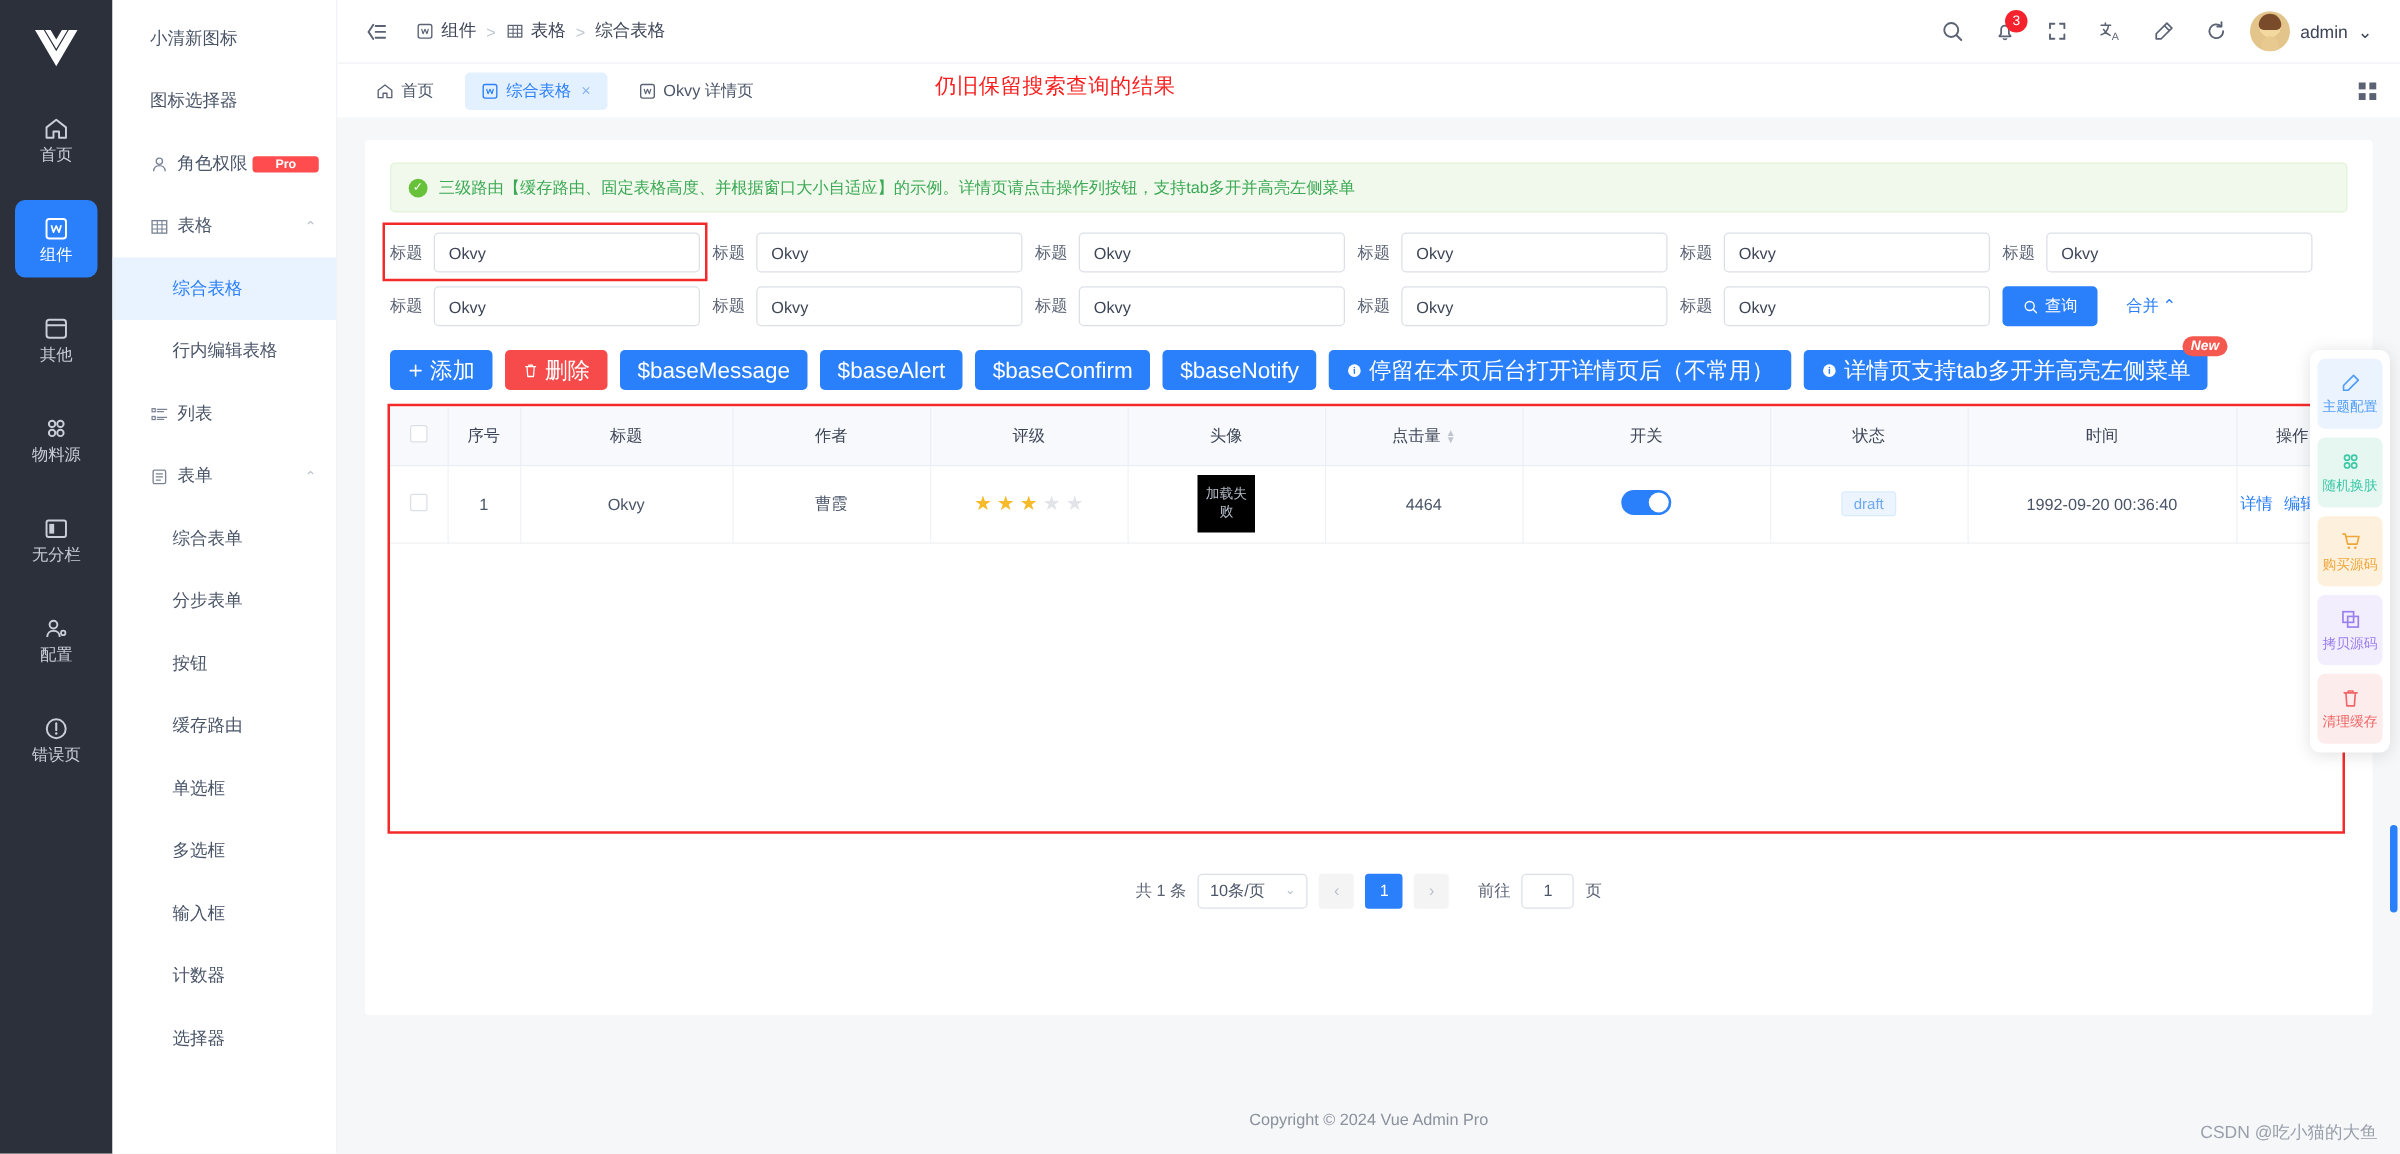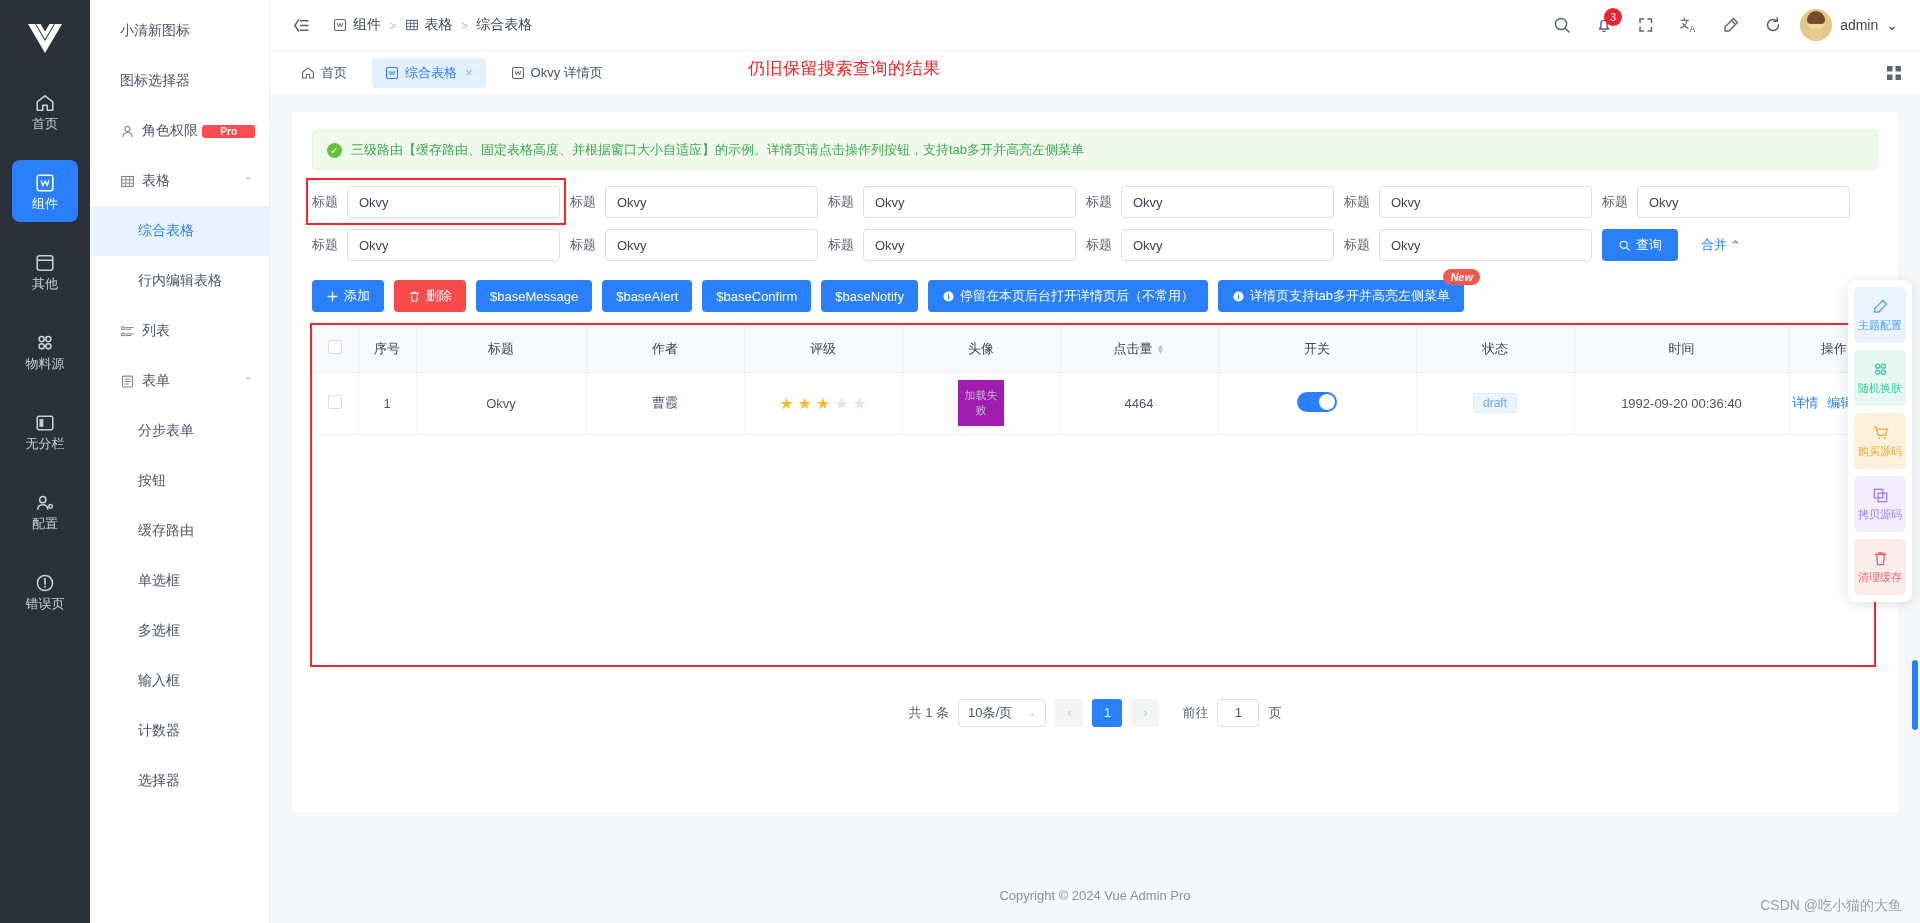--- a/index.html
+++ b/index.html
@@ -128,21 +128,21 @@
   .btn-query {
     height: 32px; background: #2a7ffb; color: #fff; border: none; border-radius: 4px;
     font-size: 13px; padding: 0 16px; display: flex; align-items: center; gap: 5px;
     cursor: pointer; font-family: "Liberation Sans", sans-serif; justify-content: center;
   }
   .merge { font-size: 13px; color: #2a7ffb; cursor: pointer; margin-left: 14px; display:flex; align-items:center; gap:3px;}
 
   
   .toolbar { display: flex; align-items: center; gap: 10px; margin: 8px 0 14px 0; position: relative; }
   .btn {
-    height: 32px; border-radius: 4px; font-size: 13px; padding: 0 14px; border: none;
+    height: 32px; border-radius: 4px; font-size: 18px; padding: 0 14px; border: none;
     display: flex; align-items: center; gap: 5px; cursor: pointer; color: #fff;
     font-family: "Liberation Sans", sans-serif; white-space: nowrap;
   }
   .btn.primary { background: #2a7ffb; }
   .btn.danger { background: #f74a4a; }
   .btn-wrap { position: relative; display: flex; }
   .new-badge {
     position: absolute; right: -16px; top: -11px; background: #f5584f; color: #fff;
     font-size: 11px; border-radius: 10px; padding: 2px 7px; font-style: italic; font-weight: bold;
   }
@@ -167,21 +167,21 @@
   .sort-ic { display:inline-flex; flex-direction: column; margin-left: 4px; vertical-align: middle; line-height: 5px;}
   .sort-ic span { font-size: 8px; color: #c0c4cc; }
   .cb {
     width: 14px; height: 14px; border: 1px solid #dcdfe6; border-radius: 2px;
     background: #fff; display: inline-block; cursor: pointer;
   }
   .stars { display: flex; gap: 4px; justify-content: center; }
   .star { font-size: 16px; color: #e2e4e9; }
   .star.on { color: #f7ba2a; }
   .img-fail {
-    width: 46px; height: 46px; background: #a21caf; color: #b5bcc8; font-size: 11px;
+    width: 46px; height: 46px; background: #000000; color: #b5bcc8; font-size: 11px;
     display: flex; align-items: center; justify-content: center; margin: 0 auto;
     line-height: 15px; text-align: center; padding: 4px;
   }
   .switch {
     width: 40px; height: 20px; border-radius: 10px; background: #2a7ffb;
     display: inline-block; position: relative; cursor: pointer;
   }
   .switch::after {
     content: ""; position: absolute; right: 2px; top: 2px; width: 16px; height: 16px;
     border-radius: 50%; background: #fff;
@@ -372,20 +372,23 @@
         </div>
         <div class="sm-item">
           <span class="sm-ic">
             <svg width="15" height="15" viewBox="0 0 18 18">
               <rect x="3" y="2.5" width="12" height="13" rx="1.5" stroke="#7b8496" stroke-width="1.3" fill="none"></rect>
               <path d="M6 6h6M6 9h6M6 12h4" stroke="#7b8496" stroke-width="1.2" stroke-linecap="round"></path>
             </svg>
           </span>
           <span>表单</span>
           <span class="arrow">⌃</span>
+        </div>
+        <div class="sm-item lvl2">
+          <span>综合表单</span>
         </div>
         <div class="sm-item lvl2">
           <span>分步表单</span>
         </div>
         <div class="sm-item lvl2">
           <span>按钮</span>
         </div>
         <div class="sm-item lvl2">
           <span>缓存路由</span>
         </div>

